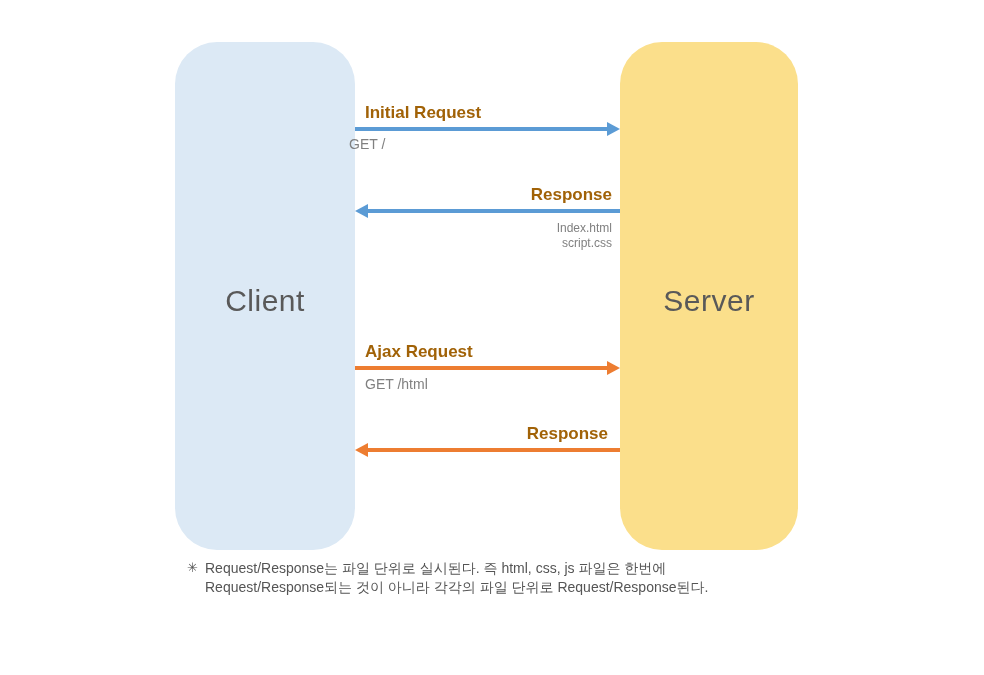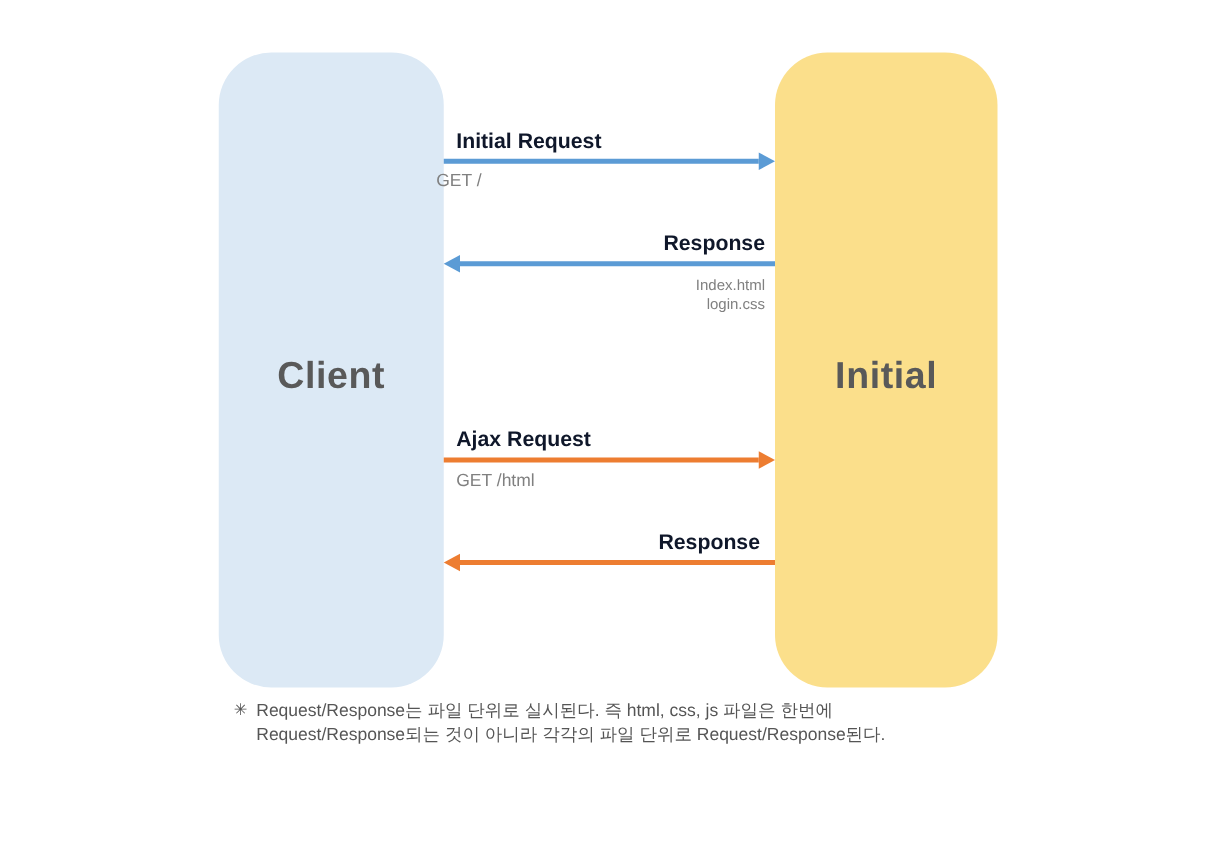--- a/index.html
+++ b/index.html
@@ -16,21 +16,21 @@
     top:42px; height:508px;
     border-radius:42px;
   }
   #client-box { left:175px; width:180px; background:#dce9f5; }
   #server-box { left:620px; width:178px; background:#fbdf8b; }
   .actor-label {
     position:absolute;
     top:284px;
     text-align:center;
     font-size:30px;
-    font-weight:700;
+    font-weight:400;
     color:#595959;
     letter-spacing:0.5px;
   }
   #client-label { left:175px; width:180px; }
   #server-label { left:620px; width:178px; }
 
   
   .arrow { position:absolute; height:4px; }
   .arrow.blue { background:#5b9bd5; }
   .arrow.orange { background:#ed7d31; }
@@ -49,21 +49,21 @@
     border-bottom:7px solid transparent;
   }
   .arrow.blue.right::after,  .arrow.blue.left::before  { border-left-color:#5b9bd5; border-right-color:#5b9bd5; }
   .arrow.orange.right::after,.arrow.orange.left::before{ border-left-color:#ed7d31; border-right-color:#ed7d31; }
 
   
   .msg-label {
     position:absolute;
     font-size:17px;
     font-weight:600;
-    color:#0f172a;
+    color:#a16207;
   }
   .msg-detail {
     position:absolute;
     font-size:14px;
     color:#808080;
   }
   .align-right { text-align:right; }
   #response1-files {
     position:absolute;
     left:360px; width:252px; top:221px;
@@ -117,31 +117,31 @@
   }
 </style>
 </head>
 <body>
 
 <div id="canvas">
 
   <div id="client-box" class="actor-box"></div>
   <div id="server-box" class="actor-box"></div>
   <div id="client-label" class="actor-label">Client</div>
-  <div id="server-label" class="actor-label">Initial</div>
+  <div id="server-label" class="actor-label">Server</div>
 
   <div class="msg-label" style="left:365px; top:103px;">Initial Request</div>
   <div class="arrow blue right" style="left:355px; top:127px; width:252px;"></div>
   <div class="msg-detail" style="left:349px; top:136px;">GET /</div>
 
   <div class="msg-label align-right" style="left:360px; width:252px; top:185px;">Response</div>
   <div class="arrow blue left" style="left:368px; top:209px; width:252px;"></div>
   <div id="response1-files">
     <div>Index.html</div>
-    <div>login.css</div>
+    <div>script.css</div>
   </div>
 
   <div class="msg-label" style="left:365px; top:342px;">Ajax Request</div>
   <div class="arrow orange right" style="left:355px; top:366px; width:252px;"></div>
   <div class="msg-detail" style="left:365px; top:376px;">GET /html</div>
 
   <div class="msg-label align-right" style="left:360px; width:248px; top:424px;">Response</div>
   <div class="arrow orange left" style="left:368px; top:448px; width:252px;"></div>
 
 

